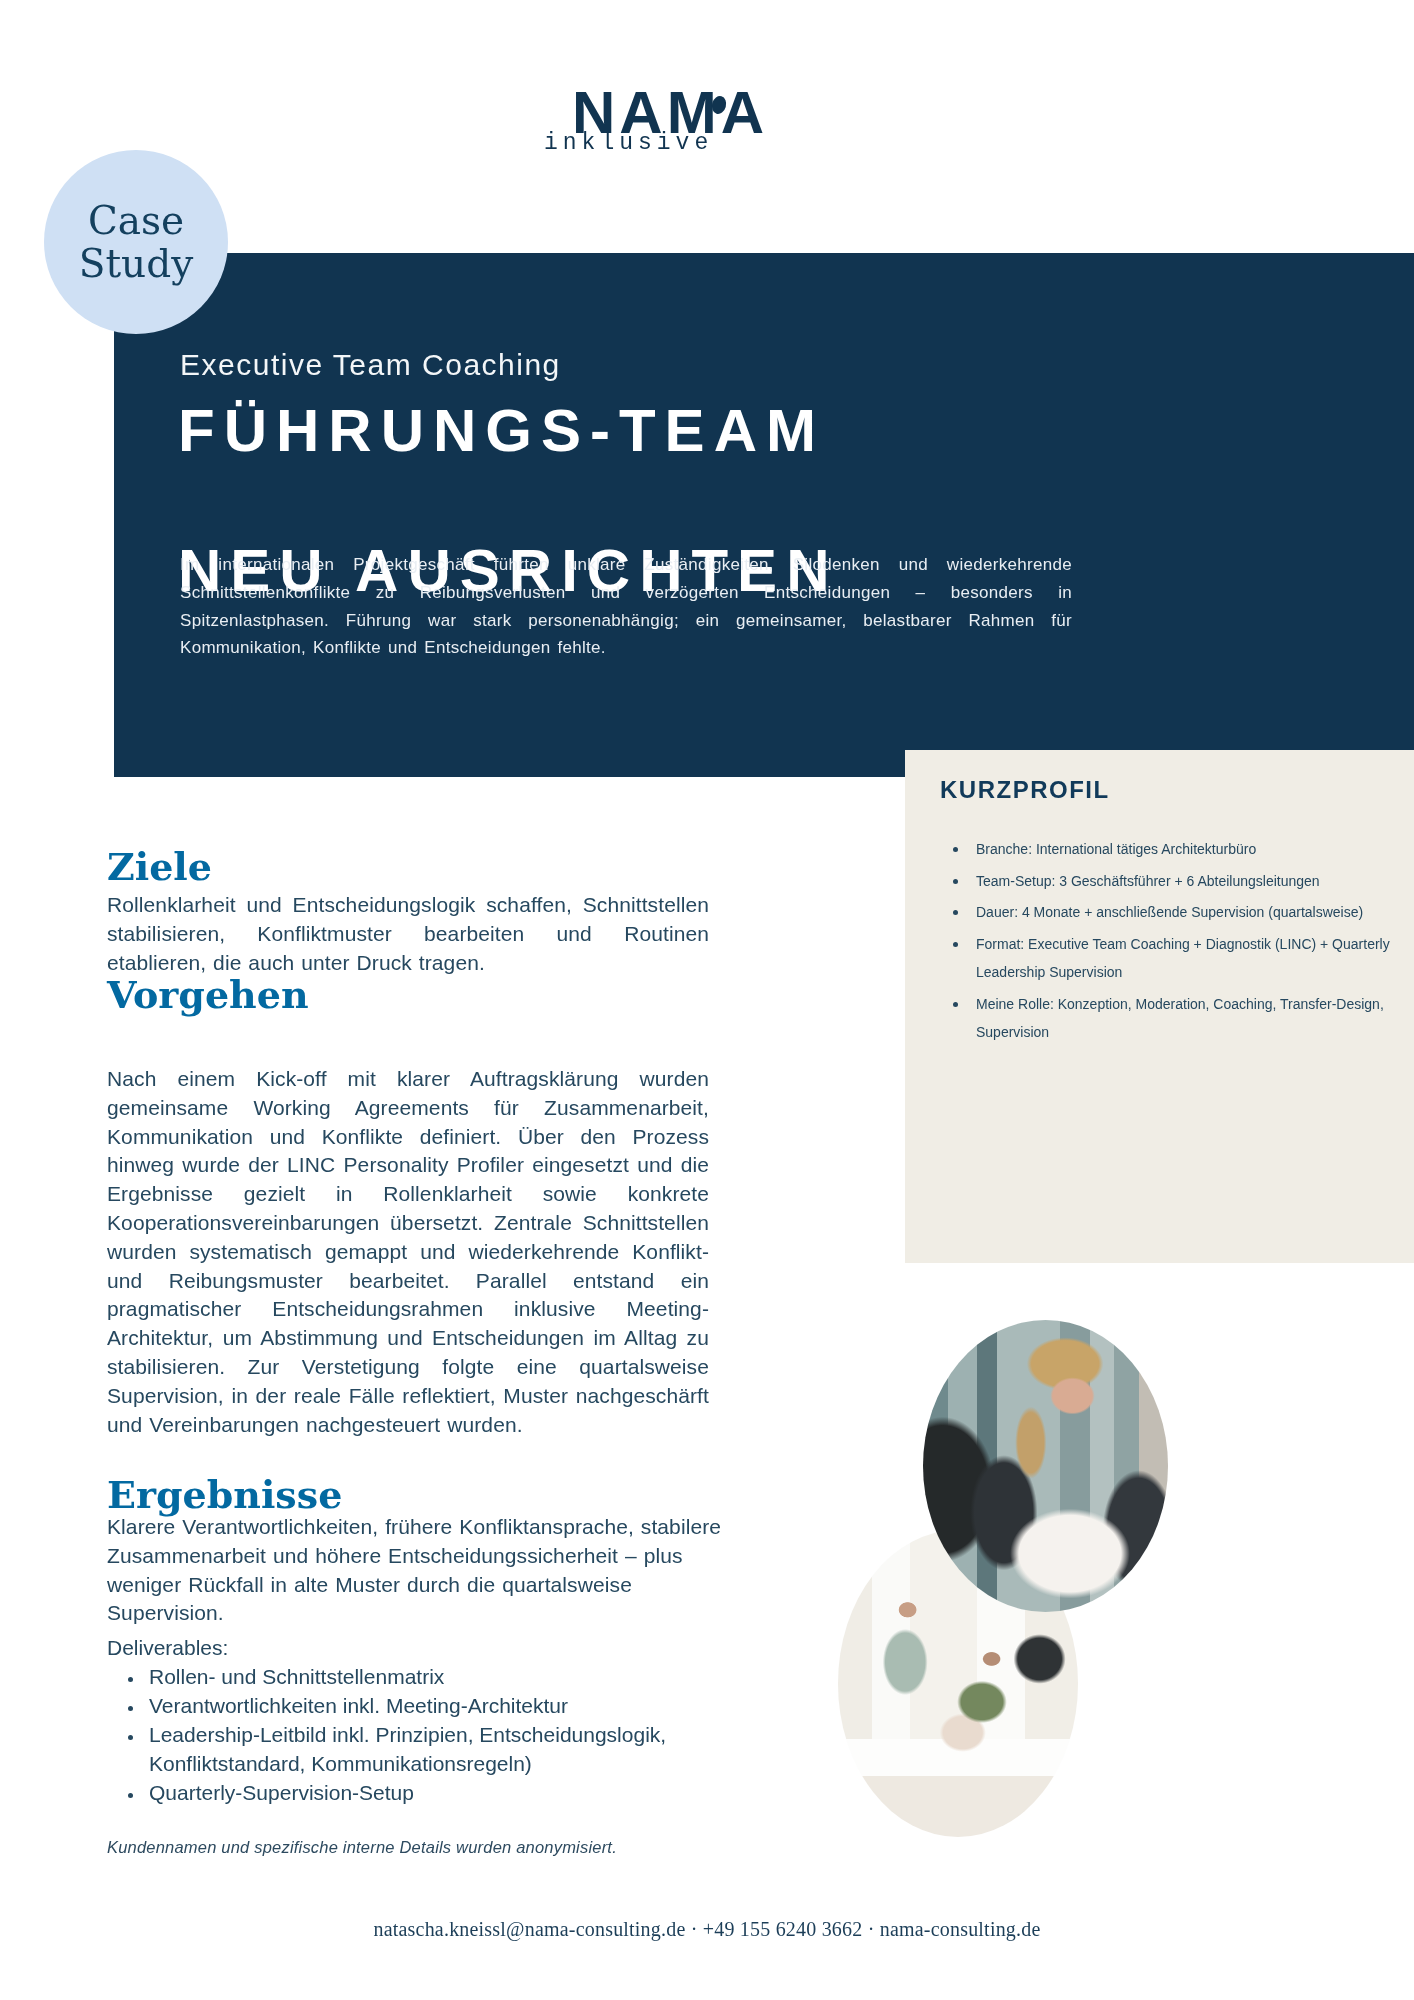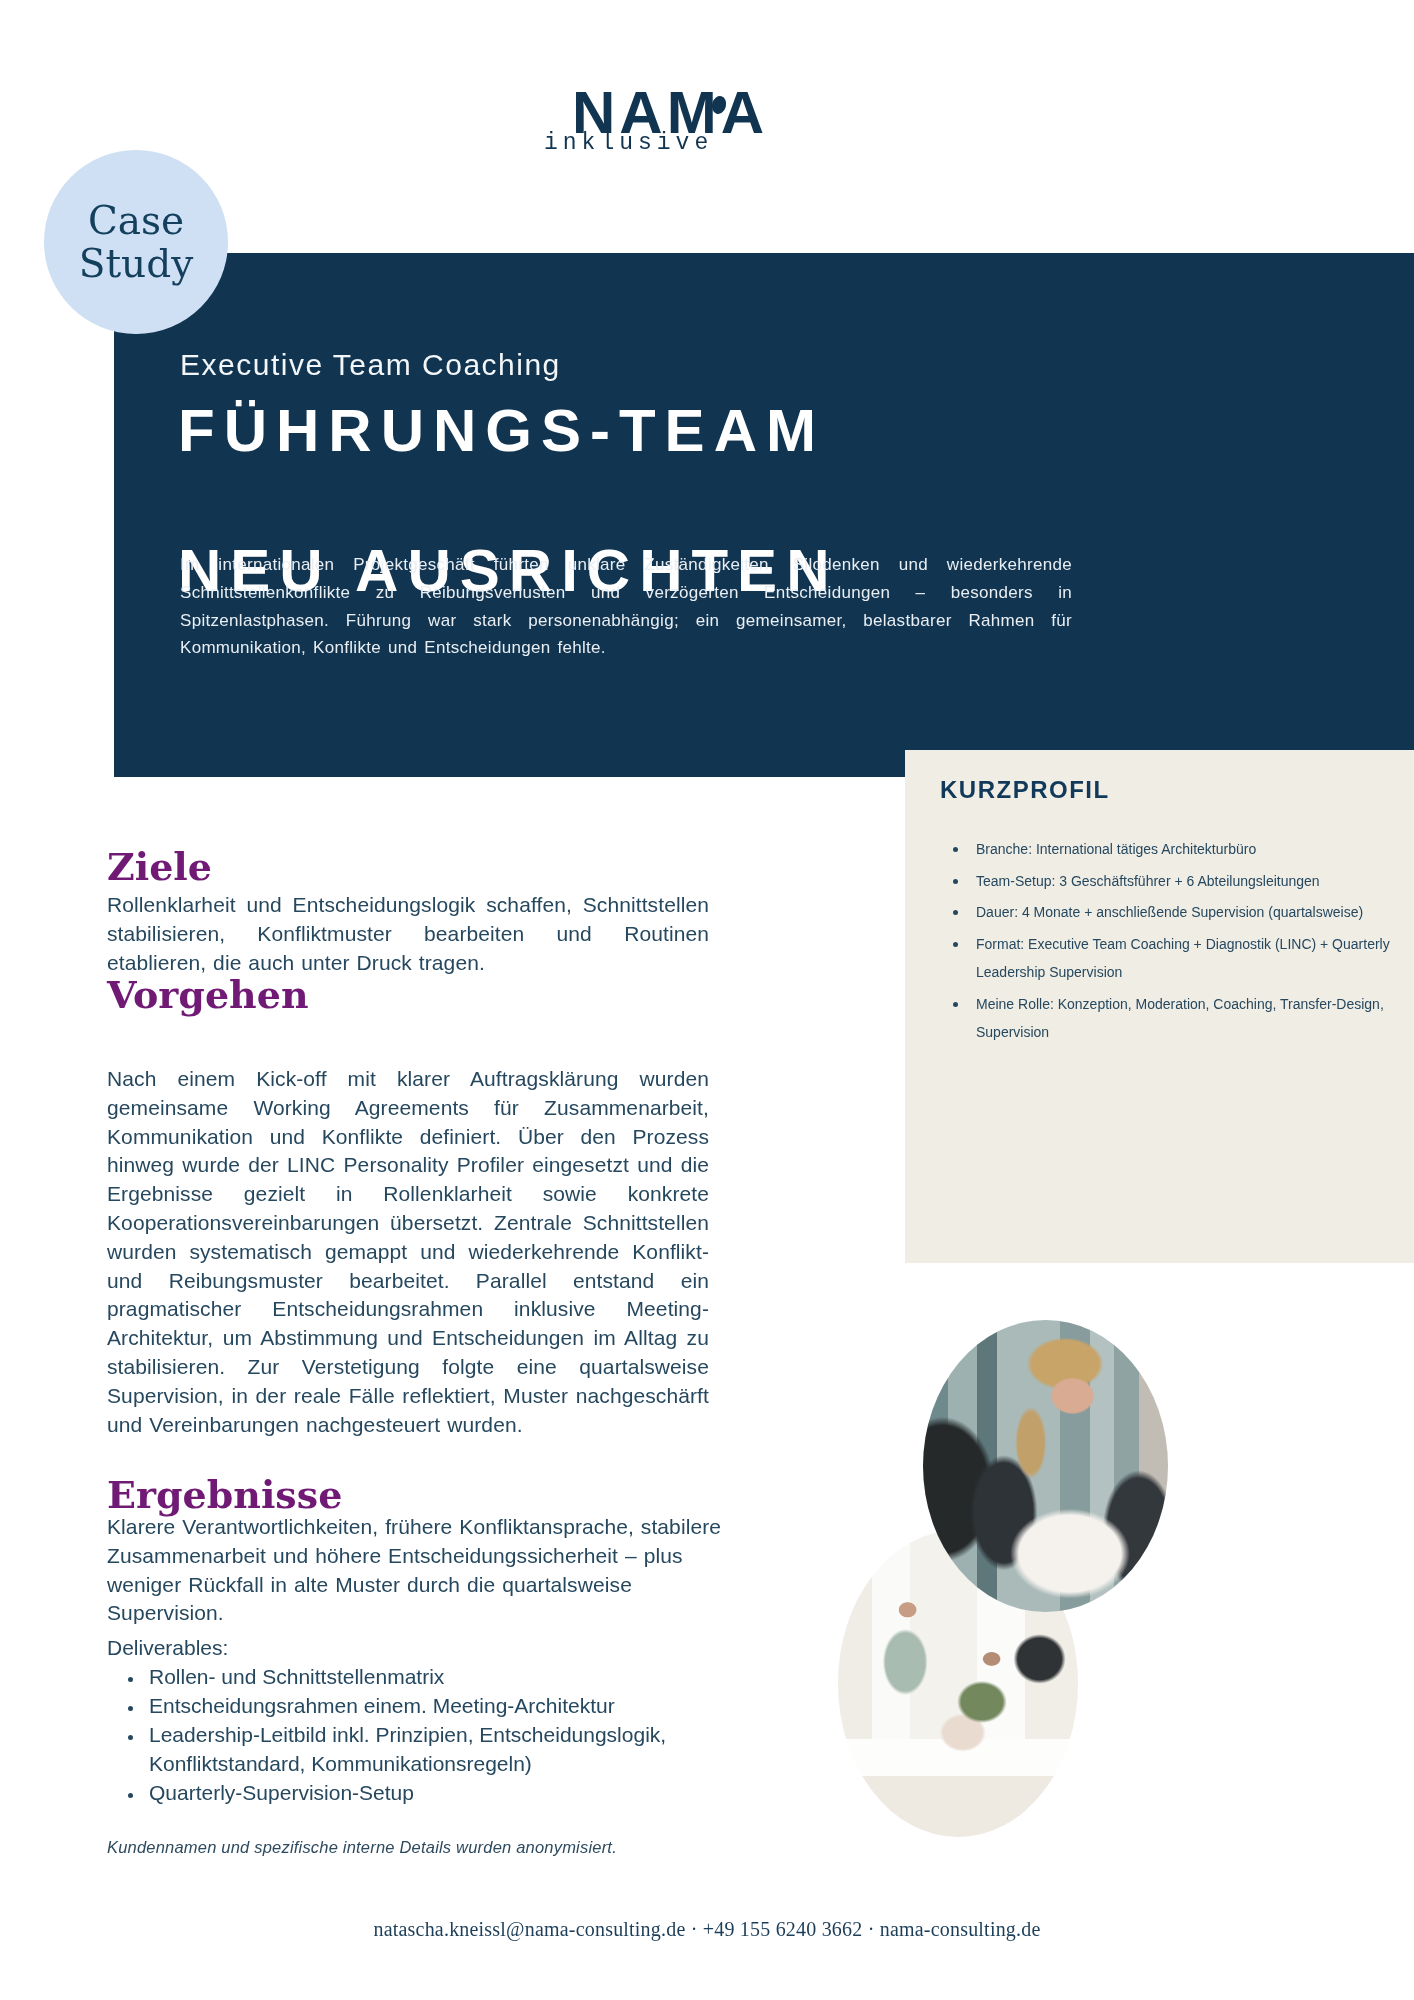--- a/index.html
+++ b/index.html
@@ -61,21 +61,21 @@
   .kp-list{
     margin:30px 0 0 0;padding:0 0 0 30px;
     font-size:14px;line-height:28.5px;color:#26485f;
   }
   .kp-list li{margin-bottom:2px;padding-left:6px;}
   .kp-list li::marker{color:#26485f;font-size:18px;}
   
   .h-serif{
     position:absolute;left:107px;
     font-family:"DejaVu Serif","Liberation Serif",serif;
-    font-size:38px;font-weight:600;color:#701a75;
+    font-size:38px;font-weight:600;color:#0369a1;
   }
   .body-p{
     position:absolute;left:107px;width:602px;
     font-size:21px;line-height:28.8px;letter-spacing:.1px;word-spacing:1px;
     color:#26485f;text-align:justify;
   }
   .body-p.no-justify{text-align:left;width:622px;}
   .deliv-label{
     position:absolute;left:107px;top:1636px;
     font-size:21px;color:#26485f;
@@ -163,21 +163,21 @@
 
   <h2 class="h-serif" style="top:940px;">Vorgehen</h2>
   <p class="body-p" style="top:1044px;">Nach einem Kick-off mit klarer Auftragsklärung wurden gemeinsame Working Agreements für Zusammenarbeit, Kommunikation und Konflikte definiert. Über den Prozess hinweg wurde der LINC Personality Profiler eingesetzt und die Ergebnisse gezielt in Rollenklarheit sowie konkrete Kooperationsvereinbarungen übersetzt. Zentrale Schnittstellen wurden systematisch gemappt und wiederkehrende Konflikt- und Reibungsmuster bearbeitet. Parallel entstand ein pragmatischer Entscheidungsrahmen inklusive Meeting-Architektur, um Abstimmung und Entscheidungen im Alltag zu stabilisieren. Zur Verstetigung folgte eine quartalsweise Supervision, in der reale Fälle reflektiert, Muster nachgeschärft und Vereinbarungen nachgesteuert wurden.</p>
 
   <h2 class="h-serif" style="top:1433px;margin-top:39px;">Ergebnisse</h2>
   <p class="body-p no-justify" style="top:1492px;">Klarere Verantwortlichkeiten, frühere Konfliktansprache, stabilere Zusammenarbeit und höhere Entscheidungssicherheit – plus weniger Rückfall in alte Muster durch die quartalsweise Supervision.</p>
 
   <div class="deliv-label">Deliverables:</div>
   <ul class="deliv-list">
     <li>Rollen- und Schnittstellenmatrix</li>
-    <li>Entscheidungsrahmen einem. Meeting-Architektur</li>
+    <li>Verantwortlichkeiten inkl. Meeting-Architektur</li>
     <li>Leadership-Leitbild inkl. Prinzipien, Entscheidungslogik, Konfliktstandard, Kommunikationsregeln)</li>
     <li>Quarterly-Supervision-Setup</li>
   </ul>
 
   <div class="footnote">Kundennamen und spezifische interne Details wurden anonymisiert.</div>
 
   <div class="photo photo-team"></div>
   <div class="photo photo-coach"></div>
 
   <div class="footer">

